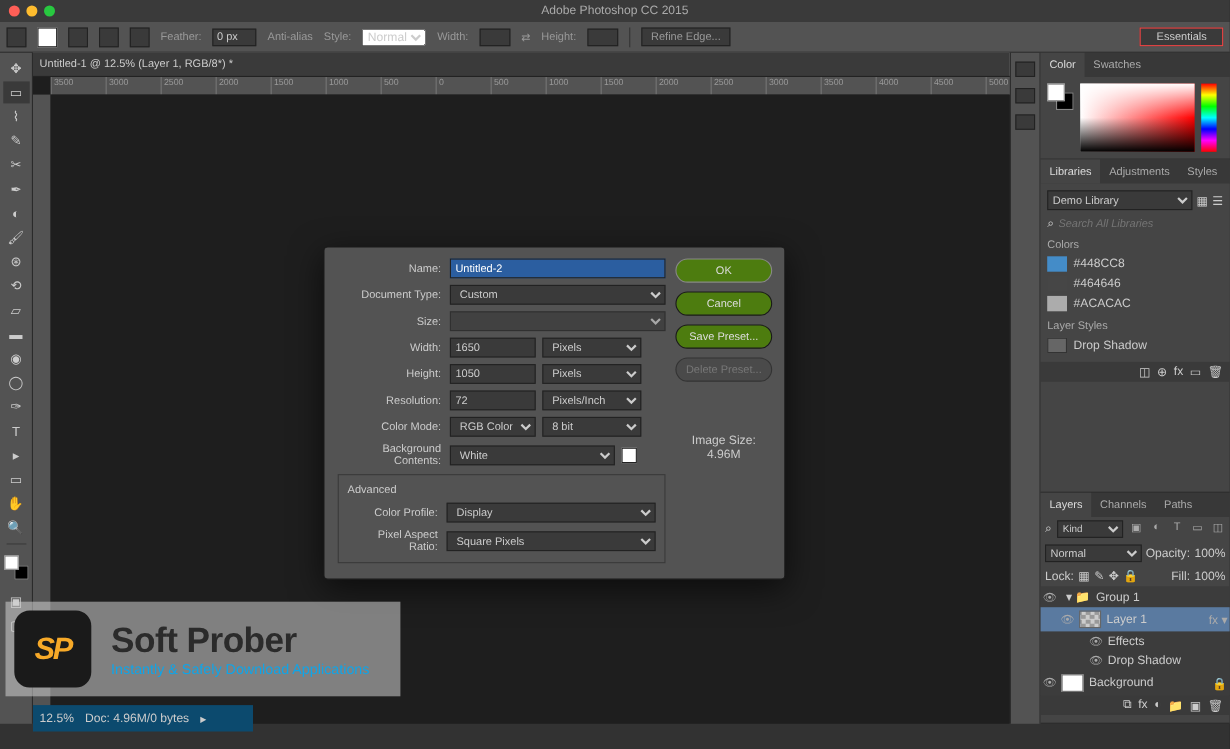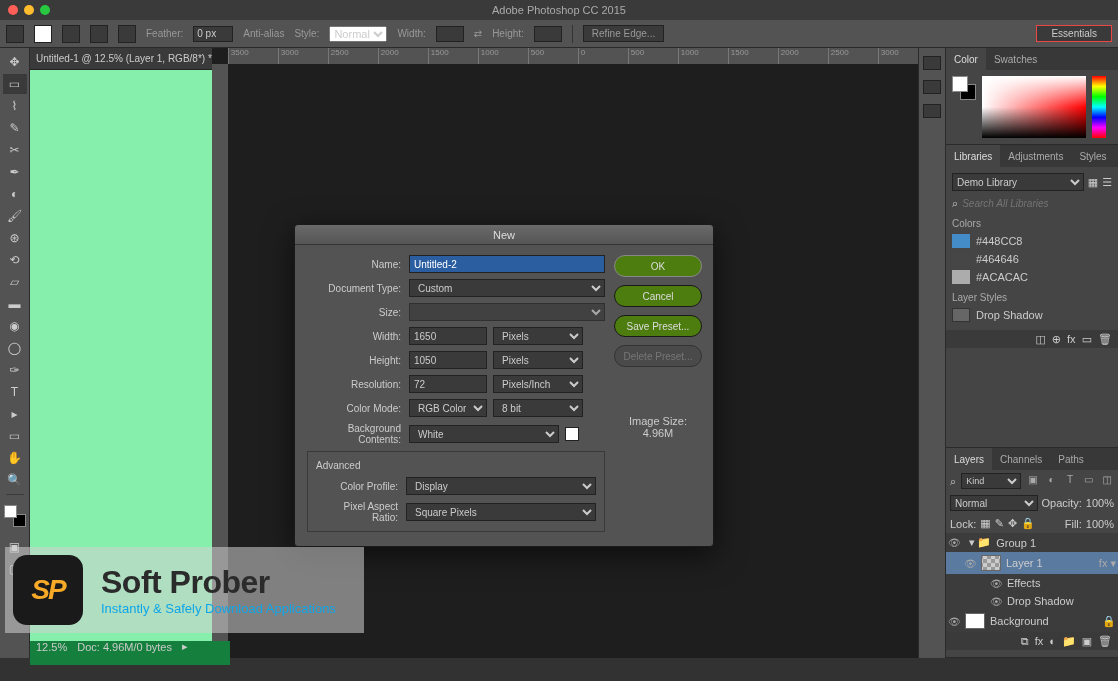--- a/index.html
+++ b/index.html
@@ -16,21 +16,21 @@
 .optbar .sep{width:1px;height:18px;background:#333}
 .workspace-dd{margin-left:auto;padding:2px 14px;background:#3a3a3a;border:1px solid #ef4444;font-size:10px;color:#ccc}
 .main{display:flex;height:610px}
 .toolbox{width:30px;background:#535353;display:flex;flex-direction:column;align-items:center;padding-top:4px;gap:2px;border-right:1px solid #2a2a2a}
 .tool{width:24px;height:20px;display:flex;align-items:center;justify-content:center;font-size:12px;color:#ccc;cursor:pointer}
 .tbsep{width:18px;height:1px;background:#3a3a3a;margin:2px 0}
 .fgbg{position:relative;width:22px;height:22px;margin-top:6px}
 .fgbg .fg,.fgbg .bg{position:absolute;width:13px;height:13px;border:1px solid #888}
 .fgbg .fg{background:#fff;top:0;left:0;z-index:2}
 .fgbg .bg{background:#000;bottom:0;right:0}
-.canvas-area{flex:1;background:#86efac;position:relative;display:flex;flex-direction:row}
+.canvas-area{flex:1;background:#a3a3a3;position:relative;display:flex;flex-direction:column}
 .tabbar{height:22px;background:#3a3a3a;display:flex;align-items:center;padding-left:6px;border-bottom:1px solid #222}
 .doctab{color:#ccc;font-size:10px}
 .rulerwrap{flex:1;position:relative;background:#1e1e1e}
 .ruler-h{position:absolute;top:0;left:16px;right:0;height:16px;background:#535353;display:flex;overflow:hidden}
 .ruler-h span{flex:0 0 50px;border-left:1px solid #777;font-size:8px;color:#999;padding-left:2px}
 .ruler-v{position:absolute;top:16px;left:0;width:16px;bottom:0;background:#535353}
 .canvas{position:absolute;top:16px;left:16px;right:0;bottom:0;background:#1e1e1e}
 .rdock{width:28px;background:#535353;display:flex;flex-direction:column;align-items:center;padding-top:8px;gap:10px;border-left:1px solid #2a2a2a;border-right:1px solid #2a2a2a}
 .rdock .dockico{width:18px;height:14px;background:#3a3a3a;border:1px solid #222}
 .panels{width:172px;background:#454545;display:flex;flex-direction:column}
@@ -87,21 +87,21 @@
 .dbtn{width:88px;height:22px;border:1px solid #1a1a1a;border-radius:11px;background:#4d7c0f;color:#ddd;font-size:10px;cursor:pointer}
 .dbtn.primary{border:1px solid #888}
 .dbtn[disabled]{color:#777;border-color:#333;background:#4a4a4a}
 .imgsize{margin-top:40px;text-align:center;font-size:10px;color:#bbb}
 .whiteswatch{width:14px;height:14px;background:#fff;border:1px solid #222;margin-left:6px}
 
 .wm{position:absolute;left:5px;bottom:48px;display:flex;align-items:center;gap:18px;background:rgba(210,210,210,.55);padding:8px 28px 8px 8px}
 .wm .logo{width:70px;height:70px;background:#1a1a1a;border-radius:14px;display:flex;align-items:center;justify-content:center;font-size:28px;font-weight:800;color:#f7a928;font-style:italic;letter-spacing:-2px}
 .wm .txt .big{font-size:32px;font-weight:600;color:#2b2b2b;letter-spacing:-0.5px}
 .wm .txt .small{font-size:13px;color:#0ea5e9}
-.statusbar{position:absolute;bottom:16px;left:30px;height:18px;display:flex;align-items:flex-end;gap:10px;background:#15803d;padding:12px 6px;font-size:9px;color:#999;width:200px}
+.statusbar{position:absolute;bottom:16px;left:30px;height:18px;display:flex;align-items:center;gap:10px;background:#0c4a6e;padding:12px 6px;font-size:9px;color:#999;width:200px}
 </style>
 </head>
 <body>
 
 <div class="titlebar">
   <div class="traffic">
     <div class="dot red"></div>
     <div class="dot yellow"></div>
     <div class="dot green"></div>
   </div>
@@ -328,21 +328,20 @@
   </div>
 </div>
 
 <div class="statusbar">
   <span>12.5%</span>
   <span>Doc: 4.96M/0 bytes</span>
   <span>▸</span>
 </div>
 
 <div class="dialog">
-  <div class="dlg-title">New</div>
   <div class="dlg-body">
     <div class="dlg-left">
       <div class="frow">
         <label>Name:</label>
         <input type="text" class="name selected" style="color: rgb(255, 255, 255);" value="Untitled-2">
       </div>
       <div class="frow">
         <label>Document Type:</label>
         <select class="full"><option>Custom</option></select>
       </div>

